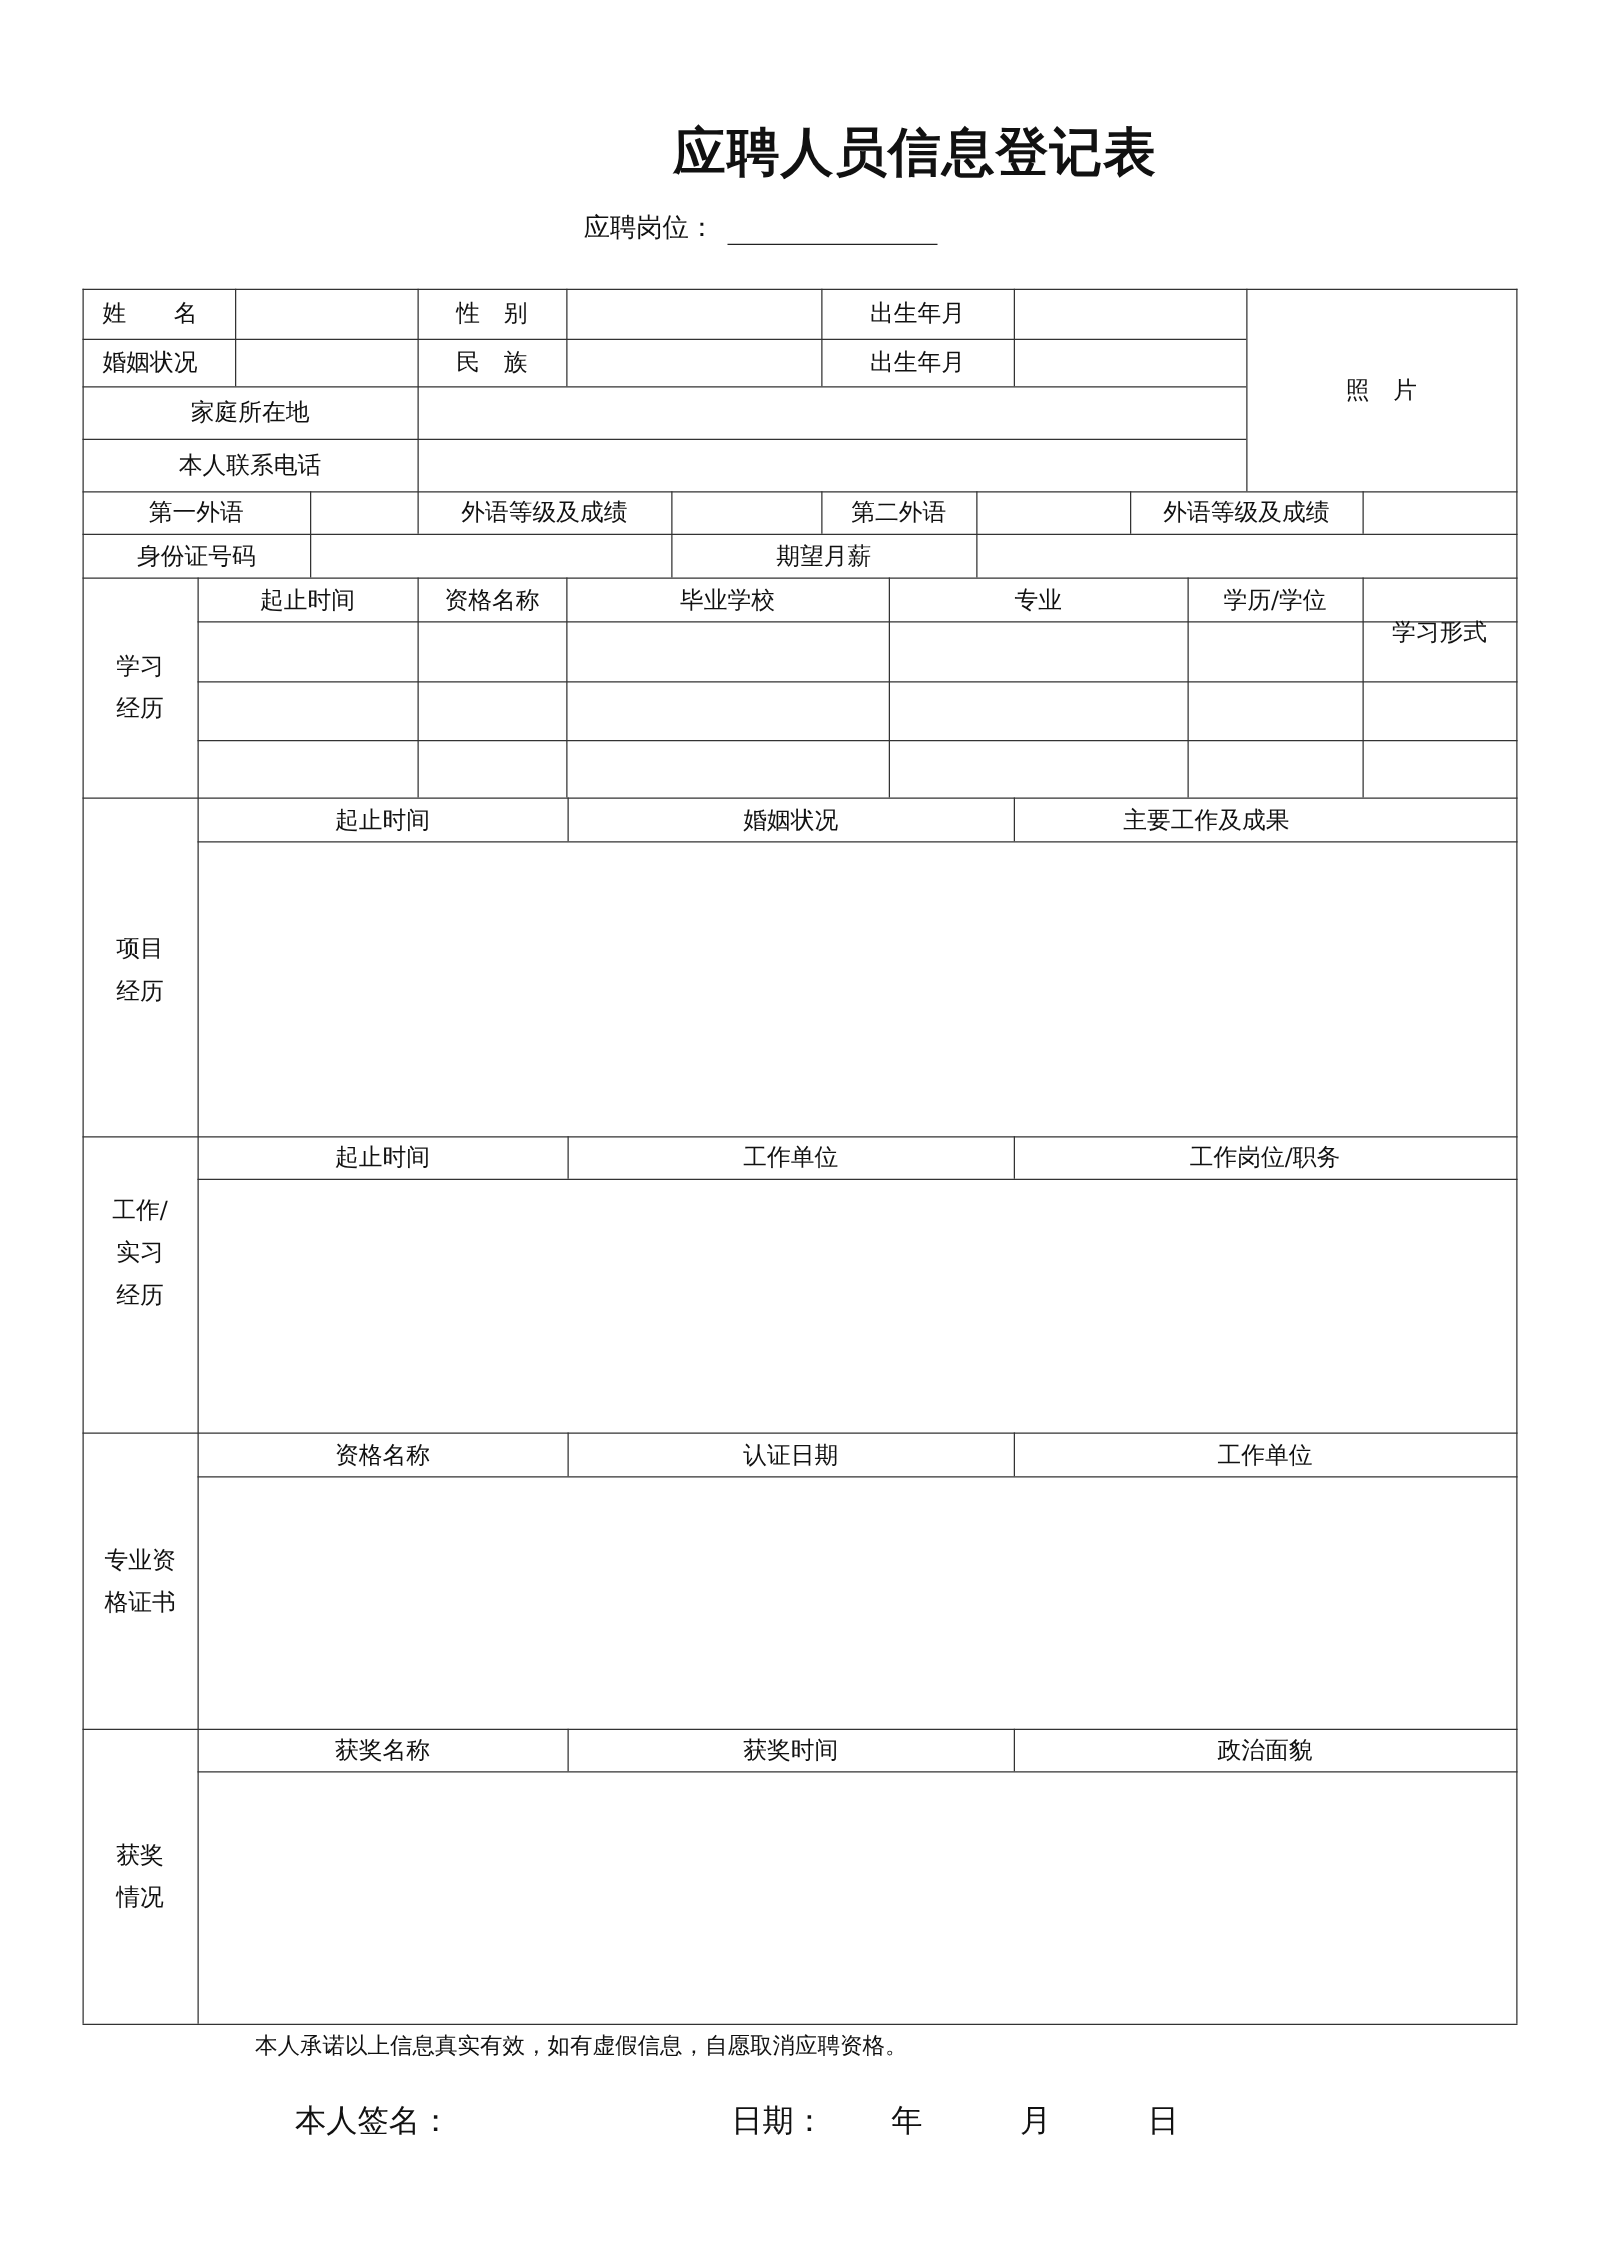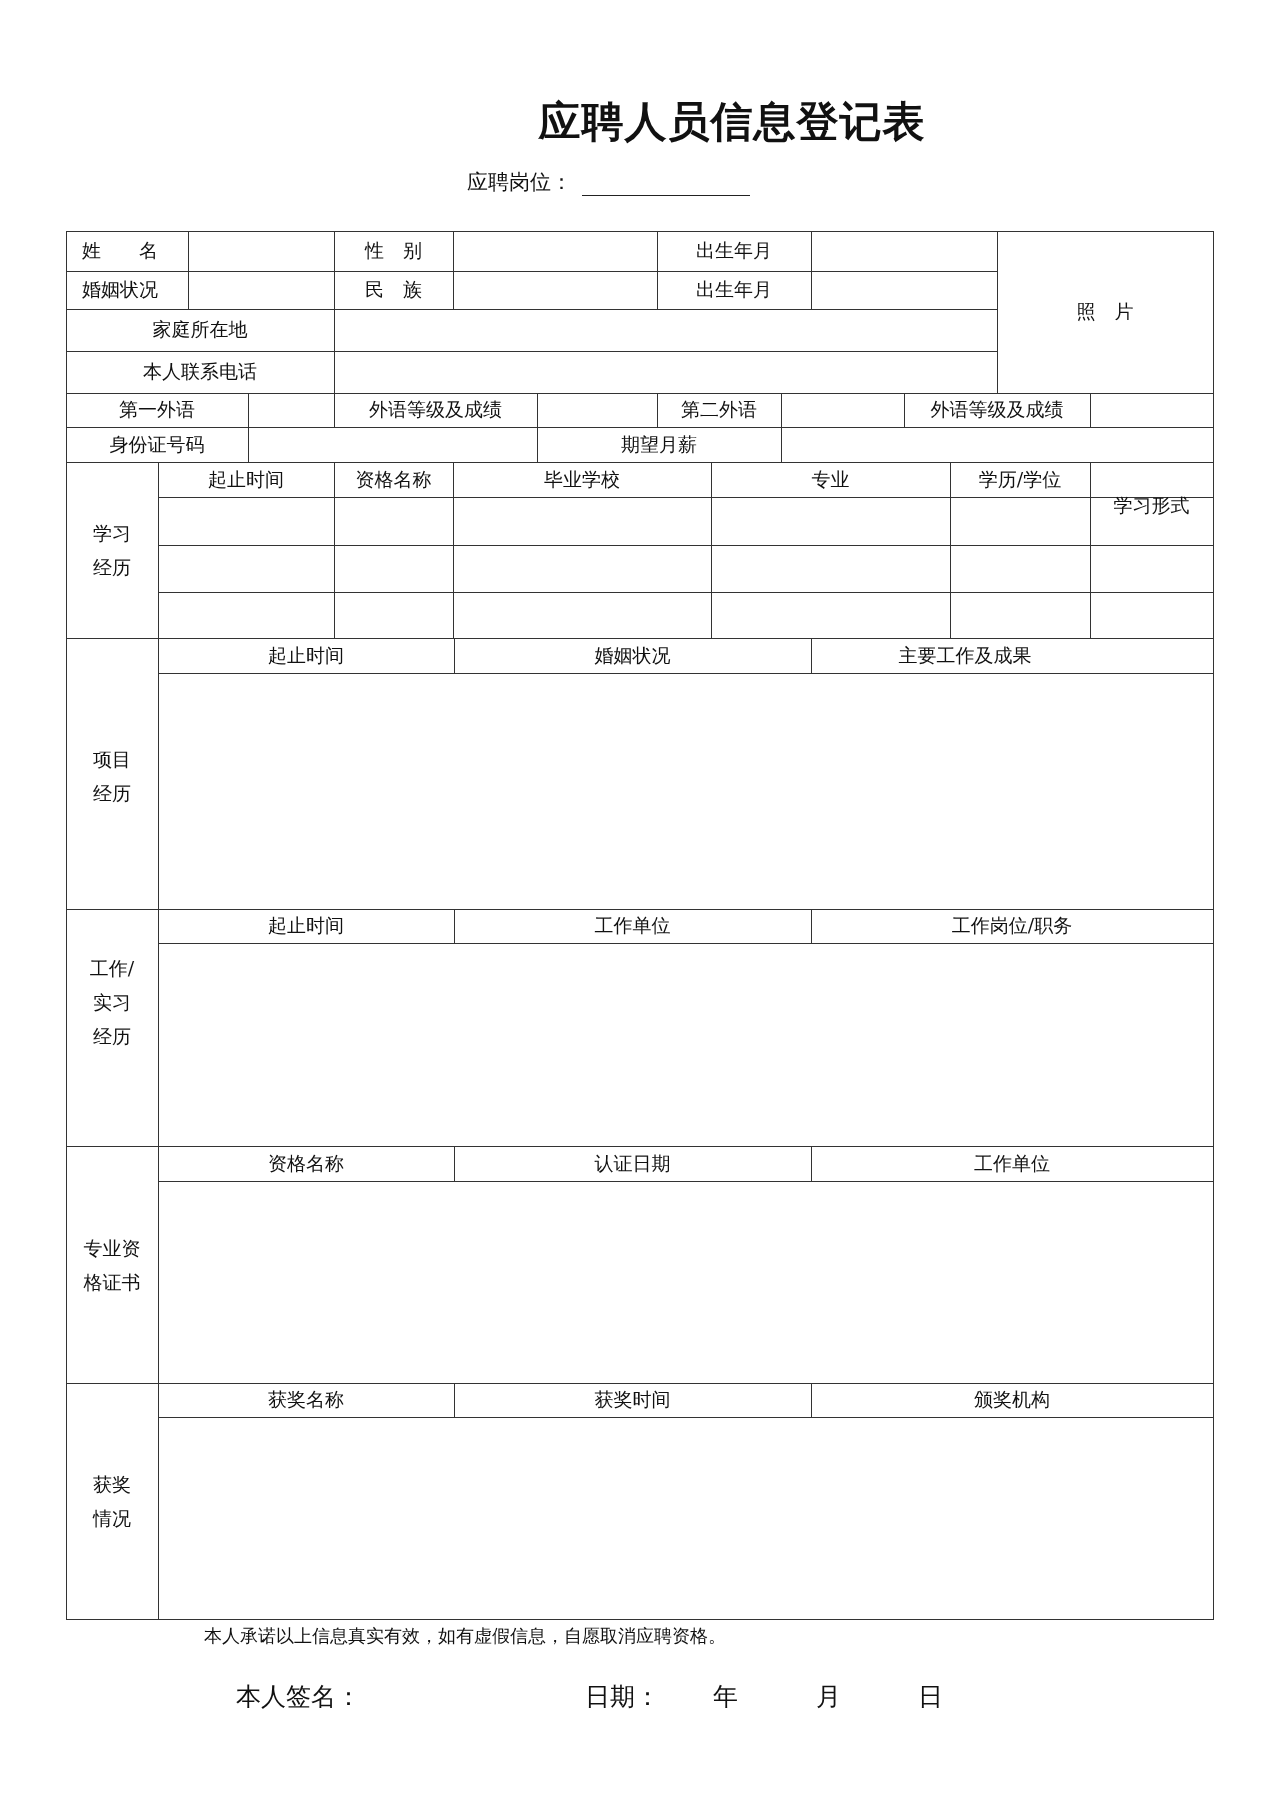--- a/index.html
+++ b/index.html
@@ -163,21 +163,21 @@
 <div class="cell" style="left:454px;top:1146px;width:357px;height:35px">认证日期</div>
 <div class="cell" style="left:811px;top:1146px;width:402px;height:35px">工作单位</div>
 <div class="field" style="left:158px;top:1181px;width:1055px;height:202px"></div>
 
 <div class="cell vlabel" style="left:66px;top:1383px;width:92px;height:236px">
   <span>获奖</span>
   <span>情况</span>
 </div>
 <div class="cell" style="left:158px;top:1383px;width:296px;height:34px">获奖名称</div>
 <div class="cell" style="left:454px;top:1383px;width:357px;height:34px">获奖时间</div>
-<div class="cell" style="left:811px;top:1383px;width:402px;height:34px">颁奖机构</div>
+<div class="cell" style="left:811px;top:1383px;width:402px;height:34px">政治面貌</div>
 <div class="field" style="left:158px;top:1417px;width:1055px;height:202px"></div>
 </div>
 
 <div class="pledge">本人承诺以上信息真实有效，如有虚假信息，自愿取消应聘资格。</div>
 <div class="sig" style="left:236px">本人签名：</div>
 <div class="field" style="left:366px;top:1680px;width:180px;height:34px"></div>
 <div class="sig" style="left:585px">日期：</div>
 <div class="field" style="left:630px;top:1680px;width:80px;height:34px"></div>
 <div class="sig" style="left:713px">年</div>
 <div class="field" style="left:745px;top:1680px;width:70px;height:34px"></div>

